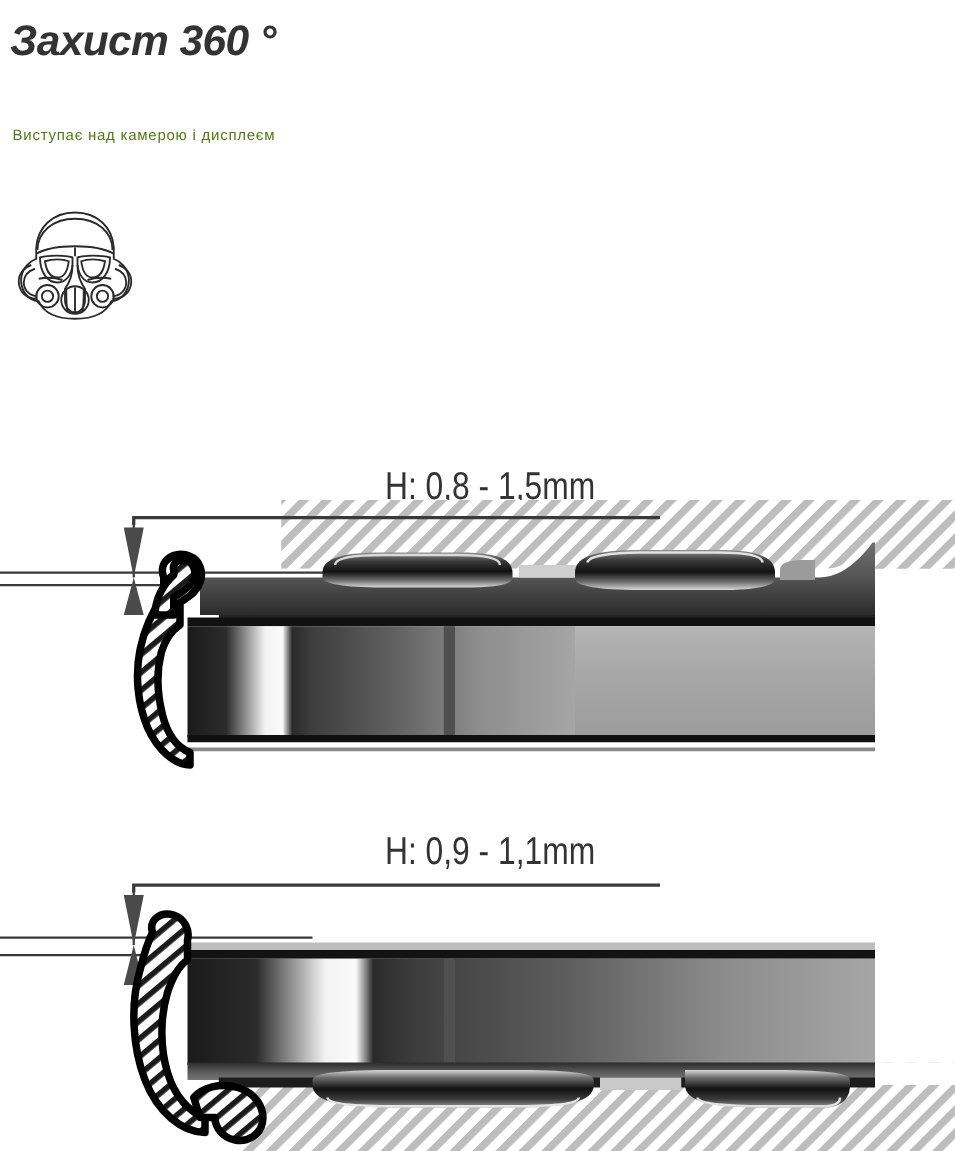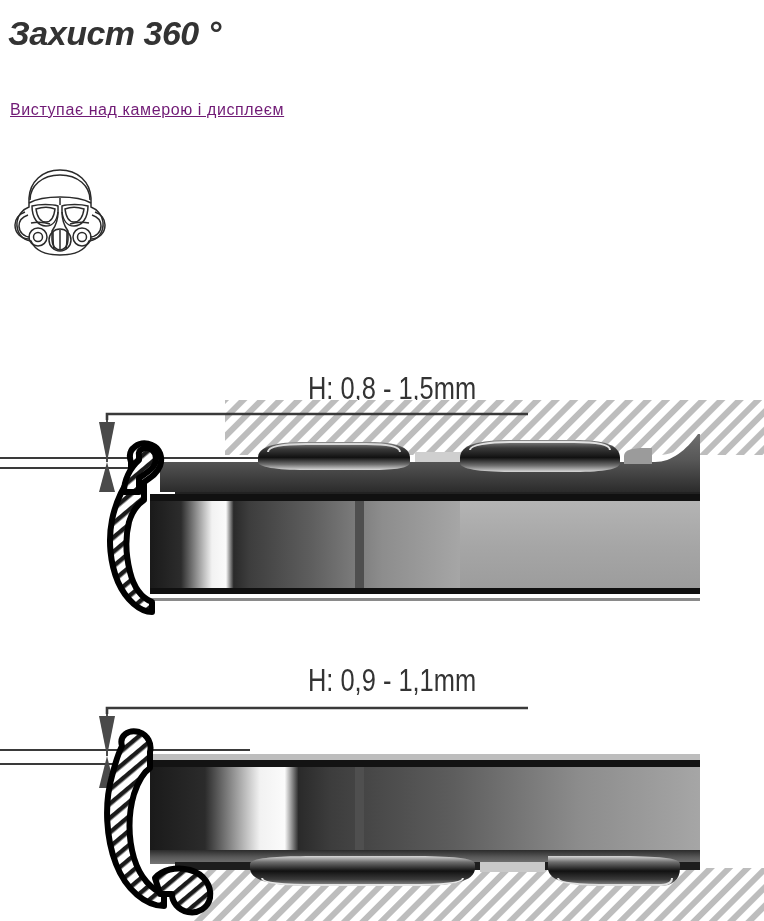--- a/index.html
+++ b/index.html
@@ -19,26 +19,25 @@
     font-size:34px;
     font-weight:bold;
     font-style:italic;
     letter-spacing:-0.5px;
     color:#333333;
     white-space:nowrap;
   }
   .subtitle{
     position:absolute;
     left:10px; top:101px;
-    font-size:16px;
+    font-size:12px;
     font-weight:400;
-    color:#701a75;
+    color:#4d7c0f;
     letter-spacing:0.6px;
     white-space:nowrap;
-    text-decoration:underline;
   }
   .brand-icon{
     position:absolute;
     left:6px; top:160px;
     width:108px;height:108px;
   }
   .diagram{
     position:absolute;
     left:0;
   }

